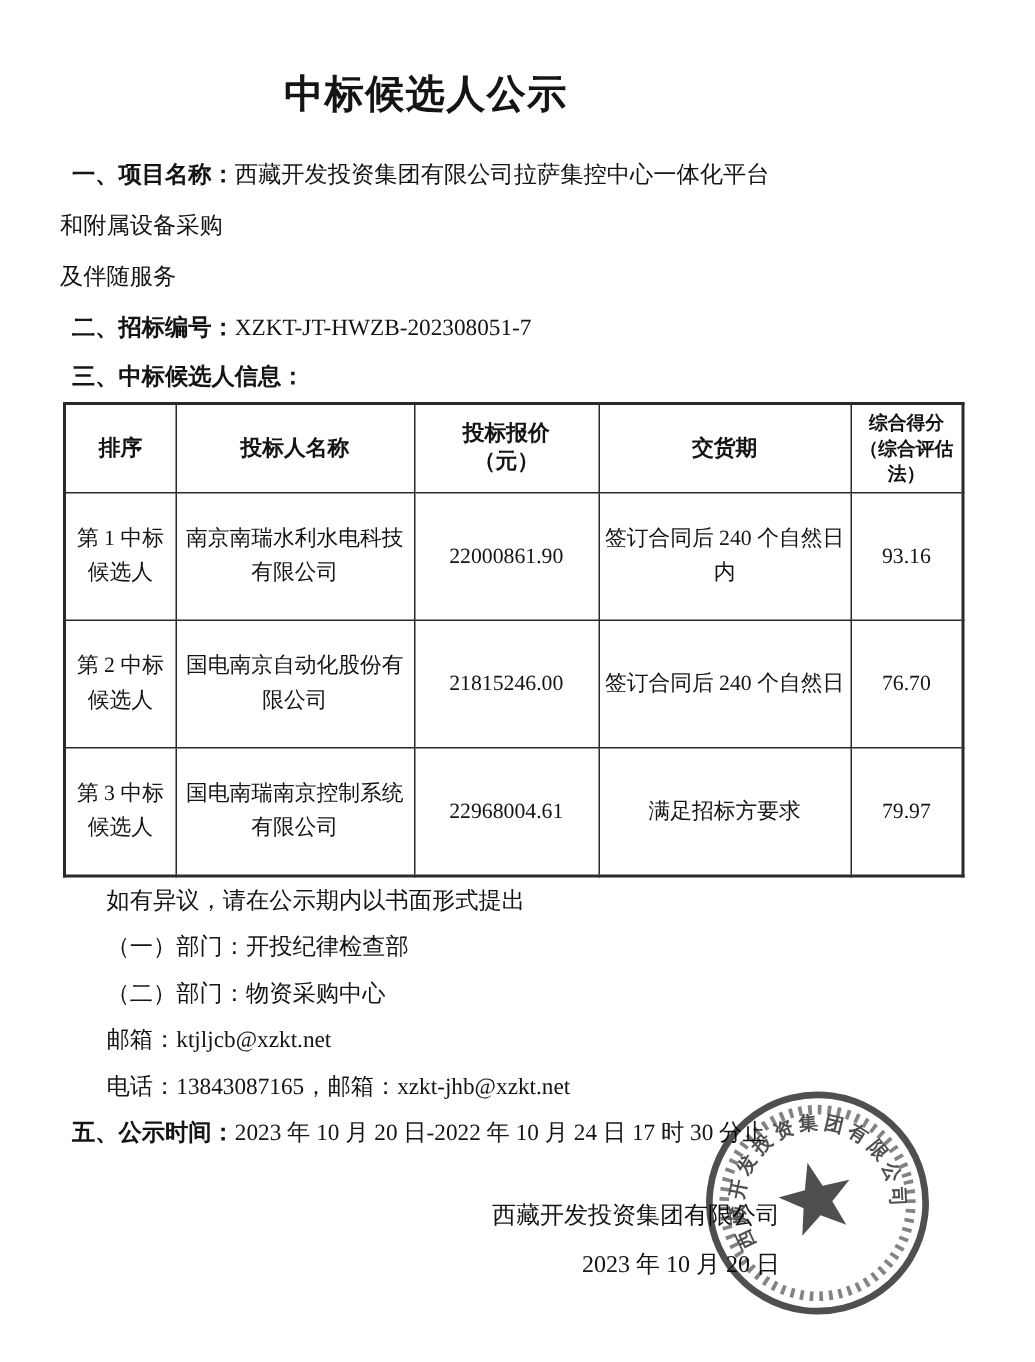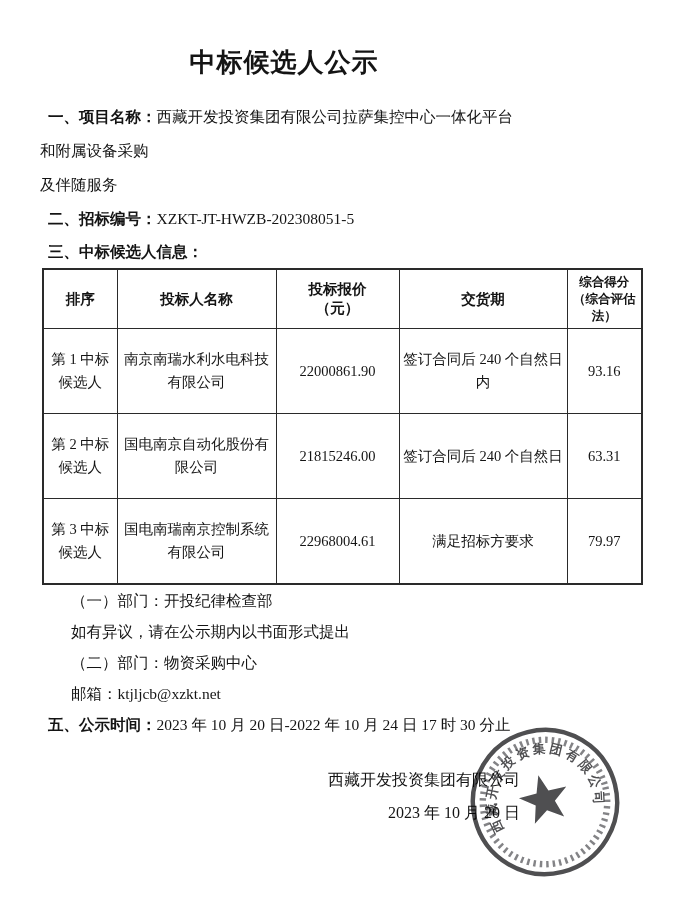--- a/index.html
+++ b/index.html
@@ -92,21 +92,21 @@
 </head>
 <body>
 
 <div class="doc">
 
   <h1 class="title">中标候选人公示</h1>
 
   <p class="sec first"><span class="b">一、项目名称：</span><span class="pre">西藏开发投资集团有限公司拉萨集控中心一体化平台和附属设备采购
 及伴随服务</span></p>
 
-  <p class="sec"><span class="b">二、招标编号：</span><span>XZKT-JT-HWZB-202308051-5</span></p>
+  <p class="sec"><span class="b">二、招标编号：</span><span>XZKT-JT-HWZB-202308051-7</span></p>
 
   <p class="sec"><span class="b">三、中标候选人信息：</span></p>
 
   <table class="bid">
     <colgroup>
       <col class="c-rank">
         <col class="c-name">
         <col class="c-price">
         <col class="c-term">
         <col class="c-score">
@@ -134,39 +134,40 @@
 内</td>
         <td>93.16</td>
       </tr>
       <tr>
         <td>第 2 中标
 候选人</td>
         <td>国电南京自动化股份有
 限公司</td>
         <td>21815246.00</td>
         <td>签订合同后 240 个自然日</td>
-        <td>63.31</td>
+        <td>76.70</td>
       </tr>
       <tr>
         <td>第 3 中标
 候选人</td>
         <td>国电南瑞南京控制系统
 有限公司</td>
         <td>22968004.61</td>
         <td>满足招标方要求</td>
         <td>79.97</td>
       </tr>
     </tbody>
   </table>
 
 
+  <p class="sub">如有异议，请在公示期内以书面形式提出</p>
   <p class="sub">（一）部门：开投纪律检查部</p>
-  <p class="sub">如有异议，请在公示期内以书面形式提出</p>
   <p class="sub">（二）部门：物资采购中心</p>
   <p class="sub">邮箱：ktjljcb@xzkt.net</p>
+  <p class="sub">电话：13843087165，邮箱：xzkt-jhb@xzkt.net</p>
 
   <p class="sec" style="line-height:32px"><span class="b">五、公示时间：</span><span>2023 年 10 月 20 日-2022 年 10 月 24 日 17 时 30 分止</span></p>
 
   <div class="sig">
     <p>西藏开发投资集团有限公司</p>
     <p>2023 年 10 月 20 日</p>
   </div>
 
   <div class="stamp">
     <svg width="158" height="158" viewBox="0 0 160 160" xmlns="http://www.w3.org/2000/svg">

